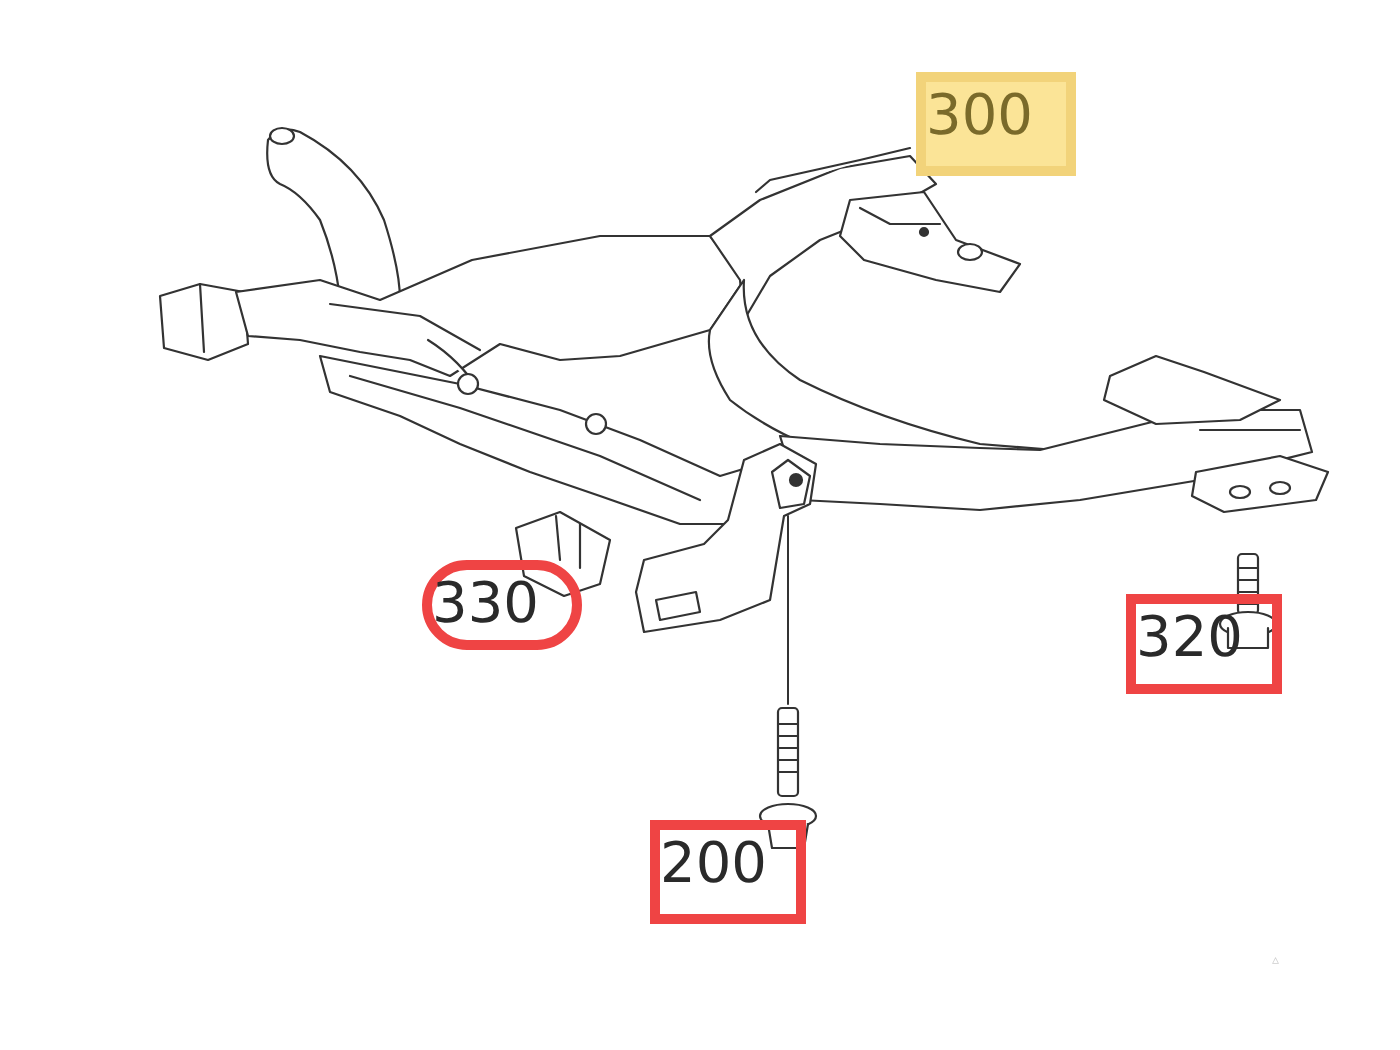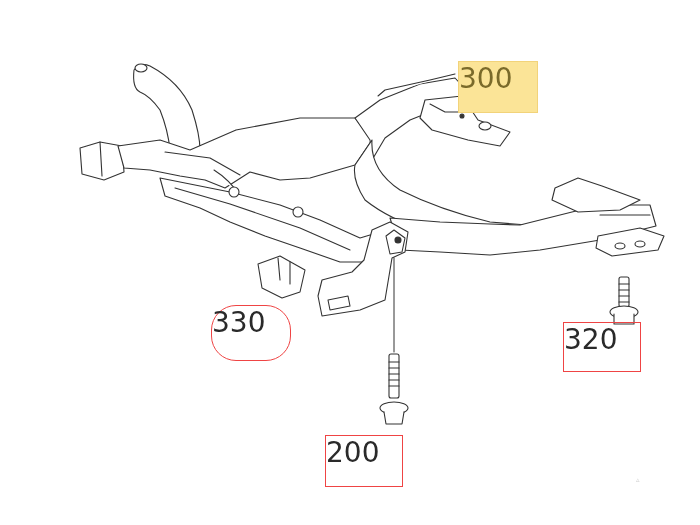--- a/index.html
+++ b/index.html
@@ -1,18 +1,18 @@
 <!DOCTYPE html>
 <html><head>
 <meta charset="utf-8">
 <style>
   html, body { margin:0; padding:0; background:#ffffff; }
   body { width:700px; height:525px; position:relative; overflow:hidden; font-family:"DejaVu Sans", sans-serif; }
   #diagram { position:absolute; left:0; top:0; width:700px; height:525px; }
-  .callout { position:absolute; box-sizing:border-box; border:1px solid #ef4444; cursor:pointer;margin-top:25px; }
+  .callout { position:absolute; box-sizing:border-box; border:5px solid #ef4444; cursor:pointer; }
   .callout .num { position:absolute; left:0; top:2px; font-size:28px; color:#2a2a2a; letter-spacing:0px; line-height:30px; font-family:"DejaVu Sans", sans-serif; }
   .callout.active { background:#fbe497; border-color:#f2d37a; }
   .callout.active .num { color:#7a6a2a; }
   .mark { position:absolute; left:636px; top:476px; font-size:7px; color:#cfcfcf; }
 </style>
 </head>
 <body>
 
 <svg id="diagram" viewBox="0 0 700 525" xmlns="http://www.w3.org/2000/svg">
   <g fill="#ffffff" stroke="#333" stroke-width="1.1" stroke-linejoin="round" stroke-linecap="round">
@@ -93,21 +93,21 @@
       <path d="M619 284 h10 M619 290 h10 M619 296 h10 M619 302 h10"></path>
       <ellipse cx="624" cy="312" rx="14" ry="6"></ellipse>
       <path d="M614 314 L614 324 L634 324 L634 314"></path>
     </g>
   </g>
 </svg>
 
 <div class="callout active" style="left:458px;top:36px;width:80px;height:52px;">
   <span class="num">300</span>
 </div>
-<div class="callout" style="left:211px;top:280px;width:80px;height:56px;border-radius:25px;">
+<div class="callout" style="left:211px;top:280px;width:80px;height:45px;border-radius:25px;">
   <span class="num">330</span>
 </div>
 <div class="callout" style="left:563px;top:297px;width:78px;height:50px;">
   <span class="num">320</span>
 </div>
 <div class="callout" style="left:325px;top:410px;width:78px;height:52px;">
   <span class="num">200</span>
 </div>
 
 <span class="mark">▵</span>

